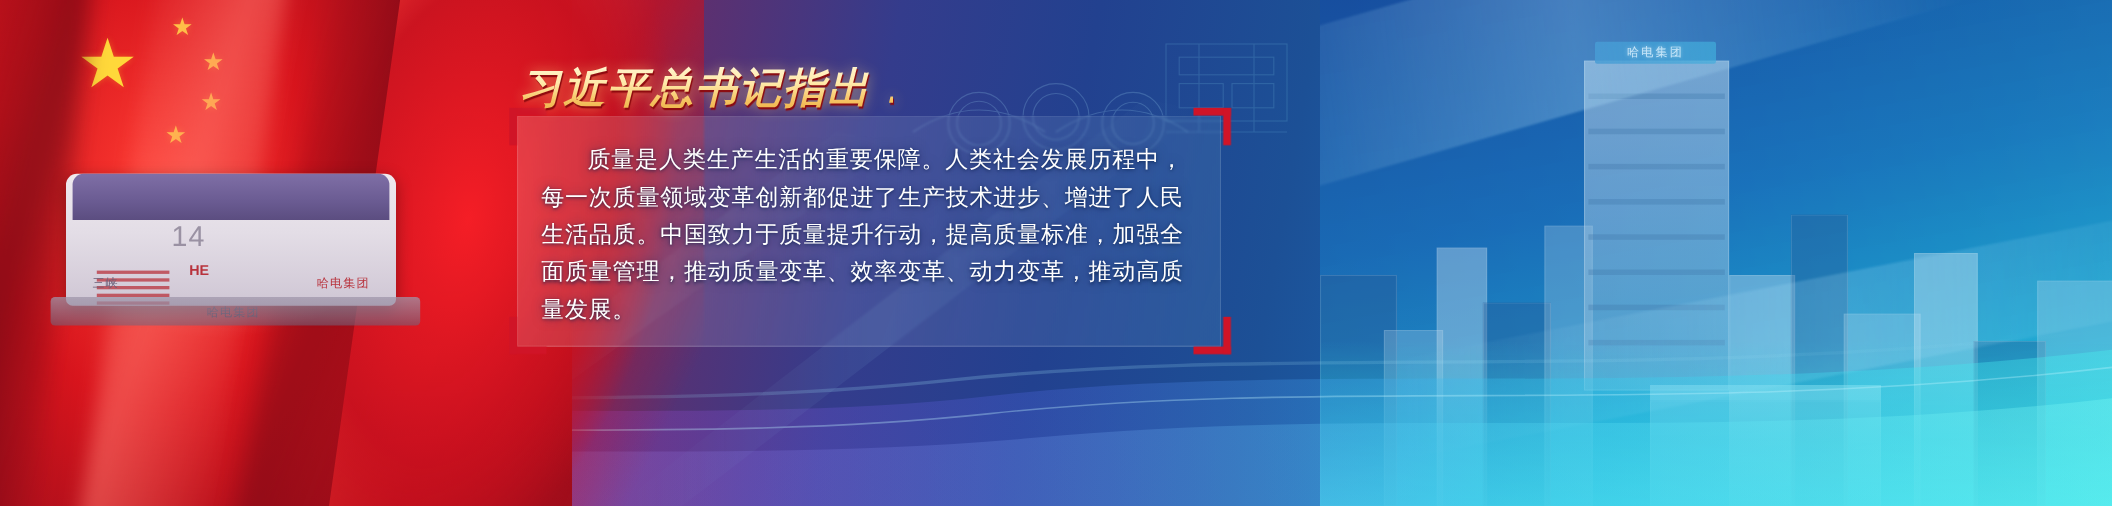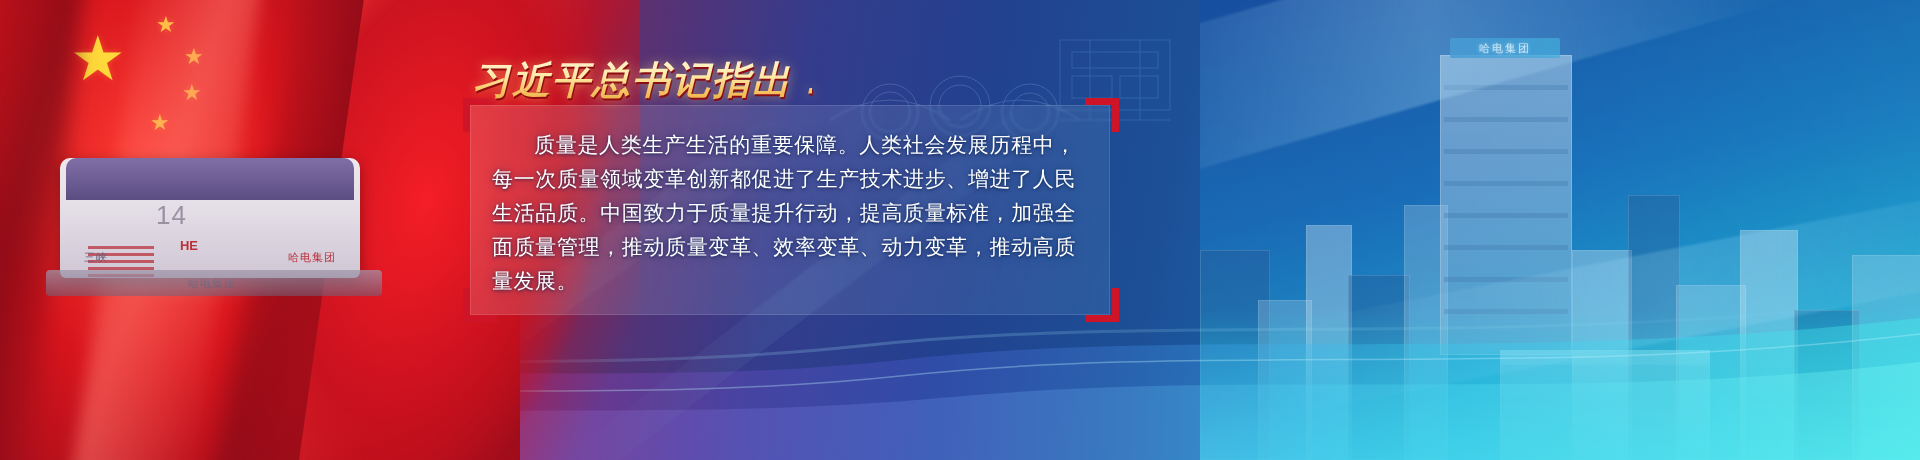--- a/index.html
+++ b/index.html
@@ -103,22 +103,22 @@
     position:absolute;left:6px;top:0;width:288px;height:42px;
     background:linear-gradient(180deg,#7f6fa6 0%, #6a5b92 60%, #5b4d80 100%);
     border-radius:10px 10px 0 0;
   }
   .m-num{
     position:absolute;left:96px;top:42px;
     font-size:26px;color:#8e8598;font-family:"Liberation Sans",sans-serif;
     letter-spacing:1px;opacity:.85;
   }
   .m-logo{
-    position:absolute;left:100px;top:80px;width:58px;height:34px;
-    color:#b8323c;font-size:13px;font-weight:bold;text-align:center;
+    position:absolute;left:112px;top:80px;width:58px;height:34px;
+    color:#b8323c;font-size:13px;font-weight:bold;text-align:left;
   }
   .m-bars{position:absolute;left:28px;top:88px;width:66px;height:30px;}
   .m-bars i{display:block;height:3px;margin-bottom:4px;background:#b8323c;opacity:.75;}
   .m-label{
     position:absolute;left:92px;top:118px;width:120px;text-align:center;
     font-size:11px;color:#4a3f55;letter-spacing:1px;
   }
   .m-side{
     position:absolute;top:92px;font-size:11px;color:#6b5f78;letter-spacing:1px;
   }

